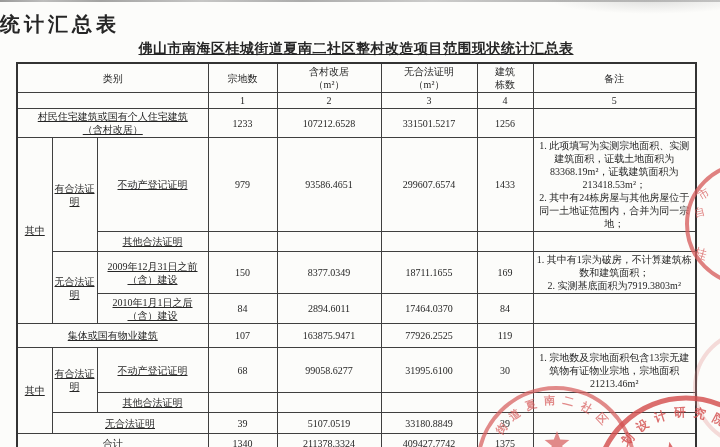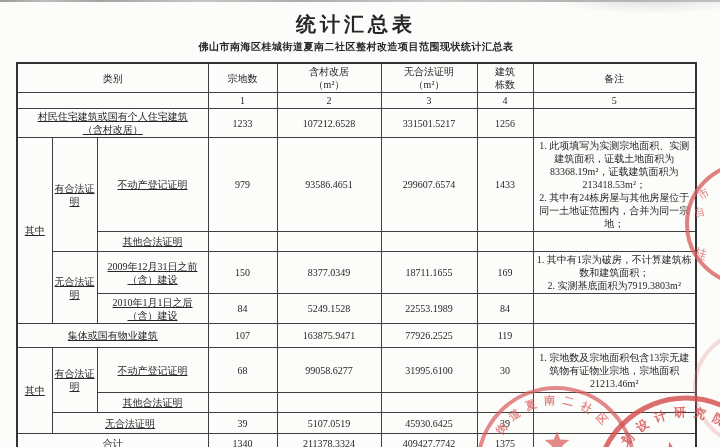--- a/index.html
+++ b/index.html
@@ -15,25 +15,25 @@
     position: absolute; top: 0; left: 0; width: 720px; height: 2px;
     background: linear-gradient(90deg,#4a4a4a 0%,#8a8a8a 6%,#5a5a5a 14%,#9a9a9a 28%,#6a6a6a 42%,#a5a5a5 60%,#7a7a7a 78%,#999 100%);
     opacity: .55;
   }
   .scan-smudge {
     position: absolute; top: 0; left: 548px; width: 172px; height: 14px;
     background: radial-gradient(ellipse at 60% 0%, rgba(160,160,160,.30), rgba(160,160,160,0) 70%);
   }
   .doc-title {
     position: absolute; top: 11px; left: 0; width: 712px;
-    text-align: center; font-size: 20px; font-weight: bold; letter-spacing: 4px;
+    text-align: left; font-size: 20px; font-weight: bold; letter-spacing: 4px;
   }
   .doc-subtitle {
     position: absolute; top: 40px; left: 0; width: 712px;
-    text-align: center; font-size: 10px; font-weight: 600; letter-spacing: .5px;
+    text-align: center; font-size: 14px; font-weight: 600; letter-spacing: .5px; text-decoration: underline;
   }
   table.stat {
     position: absolute; left: 16px; top: 62px; width: 679px;
     border-collapse: collapse; table-layout: fixed;
     border: 2px solid #333;
   }
   table.stat td {
     border: 1px solid #3f3f3f;
     text-align: center; vertical-align: middle;
     font-size: 10px; line-height: 1.3;
@@ -122,22 +122,22 @@
     <td>150</td>
     <td>8377.0349</td>
     <td>18711.1655</td>
     <td>169</td>
     <td class="remark">1. 其中有1宗为破房，不计算建筑栋数和建筑面积；
 2. 实测基底面积为7919.3803m²</td>
   </tr>
   <tr style="height:30px">
     <td class="lbl">2010年1月1日之后（含）建设</td>
     <td>84</td>
-    <td>5249.1528</td>
-    <td>22553.1989</td>
+    <td>2894.6011</td>
+    <td>17464.0370</td>
     <td>84</td>
     <td class="remark"></td>
   </tr>
   <tr style="height:24px">
     <td class="lbl" colspan="3">集体或国有物业建筑</td>
     <td>107</td>
     <td>163875.9471</td>
     <td>77926.2525</td>
     <td>119</td>
     <td class="remark"></td>
@@ -157,21 +157,21 @@
     <td></td>
     <td></td>
     <td></td>
     <td></td>
     <td class="remark"></td>
   </tr>
   <tr style="height:21px">
     <td class="lbl" colspan="2">无合法证明</td>
     <td>39</td>
     <td>5107.0519</td>
-    <td>45930.6425</td>
+    <td>33180.8849</td>
     <td>39</td>
     <td class="remark"></td>
   </tr>
   <tr style="height:20px">
     <td class="lbl" colspan="3">合计</td>
     <td>1340</td>
     <td>211378.3324</td>
     <td>409427.7742</td>
     <td>1375</td>
     <td class="remark"></td>

